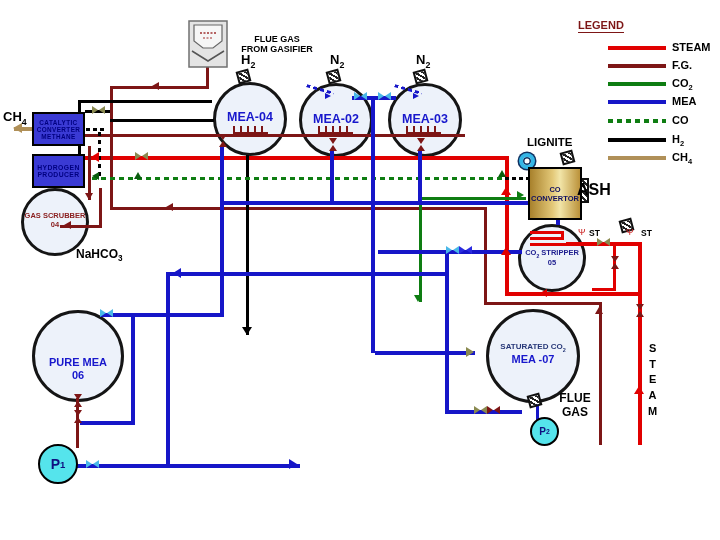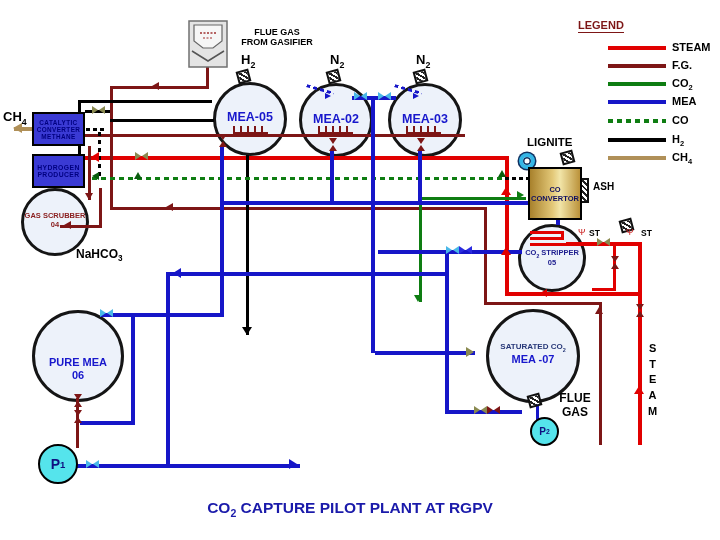--- a/index.html
+++ b/index.html
@@ -213,38 +213,38 @@
   <i class="lgl" style="left:608px;top:138px;background:#000"></i>
   <i class="lgl" style="left:608px;top:156px;background:#b09058"></i>
   <div class="lbl b" style="left:672px;top:41px;font-size:11px"><span>STEAM</span><sub></sub></div>
   <div class="lbl b" style="left:672px;top:59px;font-size:11px"><span>F.G.</span><sub></sub></div>
   <div class="lbl b" style="left:672px;top:77px;font-size:11px"><span>CO</span><sub>2</sub></div>
   <div class="lbl b" style="left:672px;top:95px;font-size:11px"><span>MEA</span><sub></sub></div>
   <div class="lbl b" style="left:672px;top:114px;font-size:11px"><span>CO</span><sub></sub></div>
   <div class="lbl b" style="left:672px;top:133px;font-size:11px"><span>H</span><sub>2</sub></div>
   <div class="lbl b" style="left:672px;top:151px;font-size:11px"><span>CH</span><sub>4</sub></div>
 
-  <div class="lbl b" style="left:232px;top:27px;width:90px;text-align:center;font-size:9px">
+  <div class="lbl b" style="left:232px;top:34px;width:90px;text-align:center;font-size:9px">
     <div>FLUE GAS</div>
       <div>FROM GASIFIER</div>
   </div>
   <div class="lbl b" style="left:241px;top:53px;font-size:13px"><span>H</span><sub>2</sub></div>
   <div class="lbl b" style="left:330px;top:53px;font-size:13px"><span>N</span><sub>2</sub></div>
   <div class="lbl b" style="left:416px;top:53px;font-size:13px"><span>N</span><sub>2</sub></div>
   <div class="lbl b" style="left:3px;top:110px;font-size:13px"><span>CH</span><sub>4</sub></div>
-  <div class="lbl b" style="left:213px;top:110px;width:74px;text-align:center;font-size:12.5px;color:#1818cc">MEA-05</div>
+  <div class="lbl b" style="left:213px;top:110px;width:74px;text-align:center;font-size:12.5px;color:#1818cc">MEA-04</div>
   <div class="lbl b" style="left:299px;top:112px;width:74px;text-align:center;font-size:12.5px;color:#1818cc">MEA-02</div>
   <div class="lbl b" style="left:388px;top:112px;width:74px;text-align:center;font-size:12.5px;color:#1818cc">MEA-03</div>
   <div class="lbl b" style="left:21px;top:212px;width:68px;text-align:center;font-size:7.5px;color:#8b2020">
     <div>GAS SCRUBBER</div>
       <div>04</div>
   </div>
   <div class="lbl b" style="left:76px;top:248px;font-size:12px"><span>NaHCO</span><sub>3</sub></div>
   <div class="lbl b" style="left:527px;top:136px;font-size:11.5px">LIGNITE</div>
-  <div class="lbl b" style="left:593px;top:181px;font-size:10px">ASH</div>
+  <div class="lbl b" style="left:577px;top:181px;font-size:16px">ASH</div>
   <div class="lbl b" style="left:518px;top:249px;width:68px;text-align:center;font-size:7.5px;color:#202090">
     <div><span>CO</span><sub>2</sub><span> STRIPPER</span></div>
     <div>05</div>
   </div>
   <div class="lbl b" style="left:32px;top:356px;width:92px;text-align:center;font-size:11px;color:#1818cc">
     <div>PURE MEA</div>
       <div>06</div>
   </div>
   <div class="lbl" style="left:486px;top:342px;width:94px;text-align:center;z-index:5">
     <div style="font-size:8px;color:#283878;font-weight:bold"><span>SATURATED CO</span><sub>2</sub></div>
@@ -258,17 +258,14 @@
     <span>S</span>
     <span>T</span>
     <span>E</span>
     <span>A</span>
     <span>M</span>
   </div>
   <div class="lbl" style="left:578px;top:227px;font-size:9px;color:#cc2020">Ψ</div>
   <div class="lbl b" style="left:589px;top:229px;font-size:8.5px">ST</div>
   <div class="lbl" style="left:626px;top:227px;font-size:9px;color:#cc2020">Ψ</div>
   <div class="lbl b" style="left:641px;top:229px;font-size:8.5px">ST</div>
-  <div class="lbl b" style="left:180px;top:499px;width:340px;text-align:center;font-size:15.5px;color:#1a1aaa">
-    <span>CO</span><sub>2</sub><span> CAPTURE PILOT PLANT AT RGPV</span>
-  </div>
 
 </div>
 
 </body></html>

